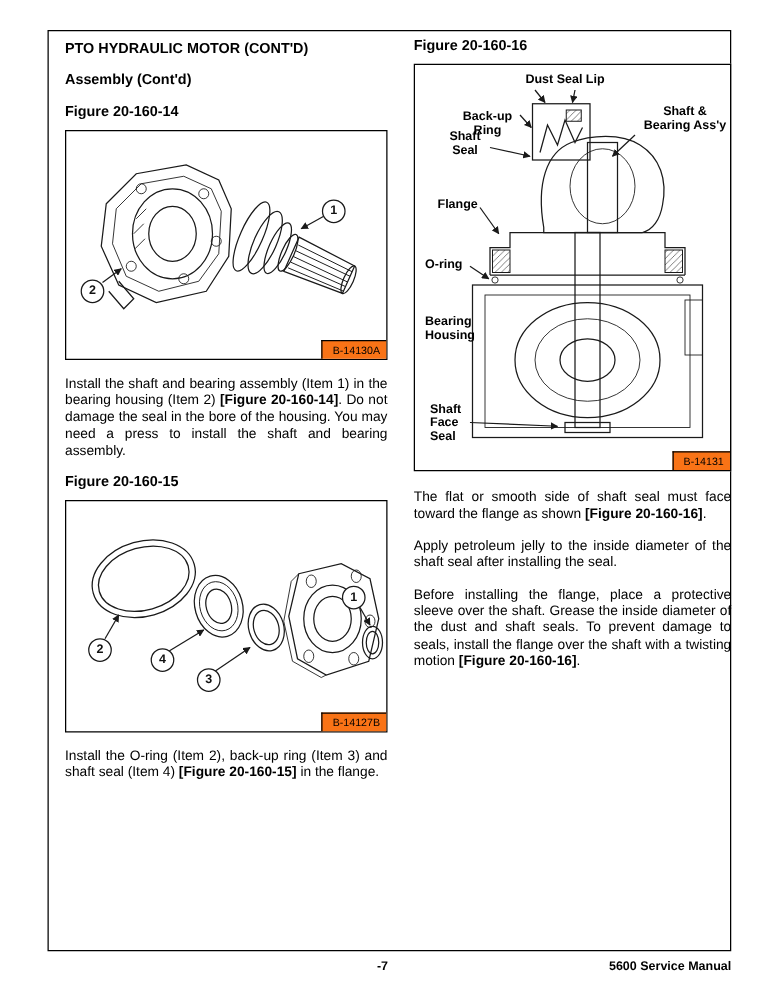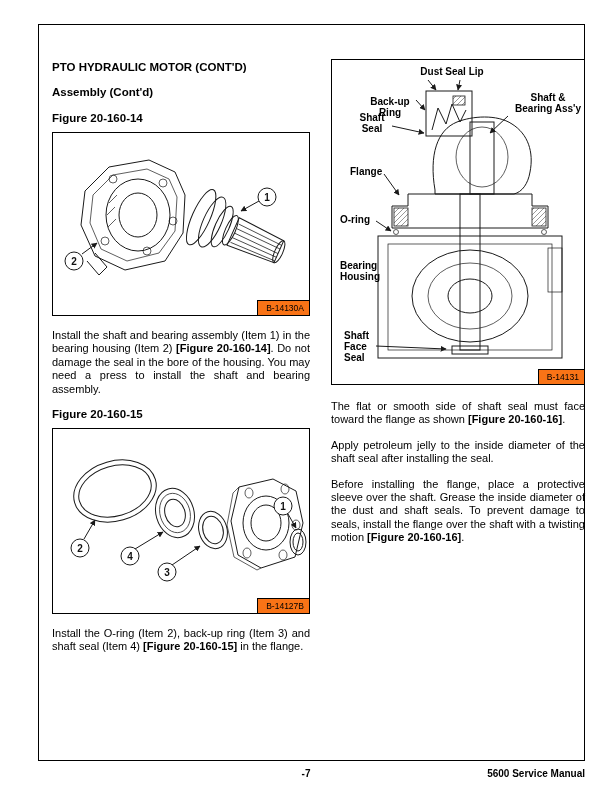--- a/index.html
+++ b/index.html
@@ -6,21 +6,21 @@
   html,body { background:#e8e8e8; }
   body { font-family:"Liberation Sans", sans-serif; color:#000; }
   .page {
     position:relative; width:612px; height:792px; background:#fff;
     margin:0 auto; overflow:hidden;
   }
   .frame {
     position:absolute; left:38px; top:24px; width:547px; height:737px;
     border:1px solid #000;
   }
-  .col { position:absolute;margin-top:28px; }
+  .col { position:absolute; }
   .col-left  { left:52px;  top:33px; width:258px; }
   .col-right { left:331px; top:31px; width:254px; }
 
   .sec-heading { font-size:11.5px; font-weight:bold; margin-bottom:13px; }
   .sub-heading { font-size:11.5px; font-weight:bold; margin-bottom:14px; }
   .fig-title   { font-size:11.5px; font-weight:bold; margin-bottom:8px; }
 
   .figure-box { position:relative; border:1px solid #000; background:#fff; margin-bottom:13px; }
   .fig14 { height:184px; }
   .fig15 { height:186px; }
@@ -169,20 +169,21 @@
       </svg>
       <div class="fig-ref">B-14127B</div>
     </div>
 
 
     <p class="body"><span>Install the O-ring (Item 2), back-up ring (Item 3) and shaft seal (Item 4) </span><b>[Figure 20-160-15]</b><span> in the flange.</span></p>
   </div>
 
   <div class="col col-right">
 
+    <div class="fig-title">Figure 20-160-16</div>
     <div class="figure-box fig16">
       <svg viewBox="0 0 252 324" preserveAspectRatio="none">
         <defs>
           <marker id="ar16" viewBox="0 0 10 10" refX="9" refY="5" markerWidth="6" markerHeight="6" orient="auto">
             <path d="M0,0 L10,5 L0,10 Z" fill="#1a1a1a"></path>
           </marker>
           <pattern id="hatch16" width="5" height="5" patternUnits="userSpaceOnUse">
             <path d="M0,5 L5,0" stroke="#555" stroke-width="0.6"></path>
           </pattern>
         </defs>

